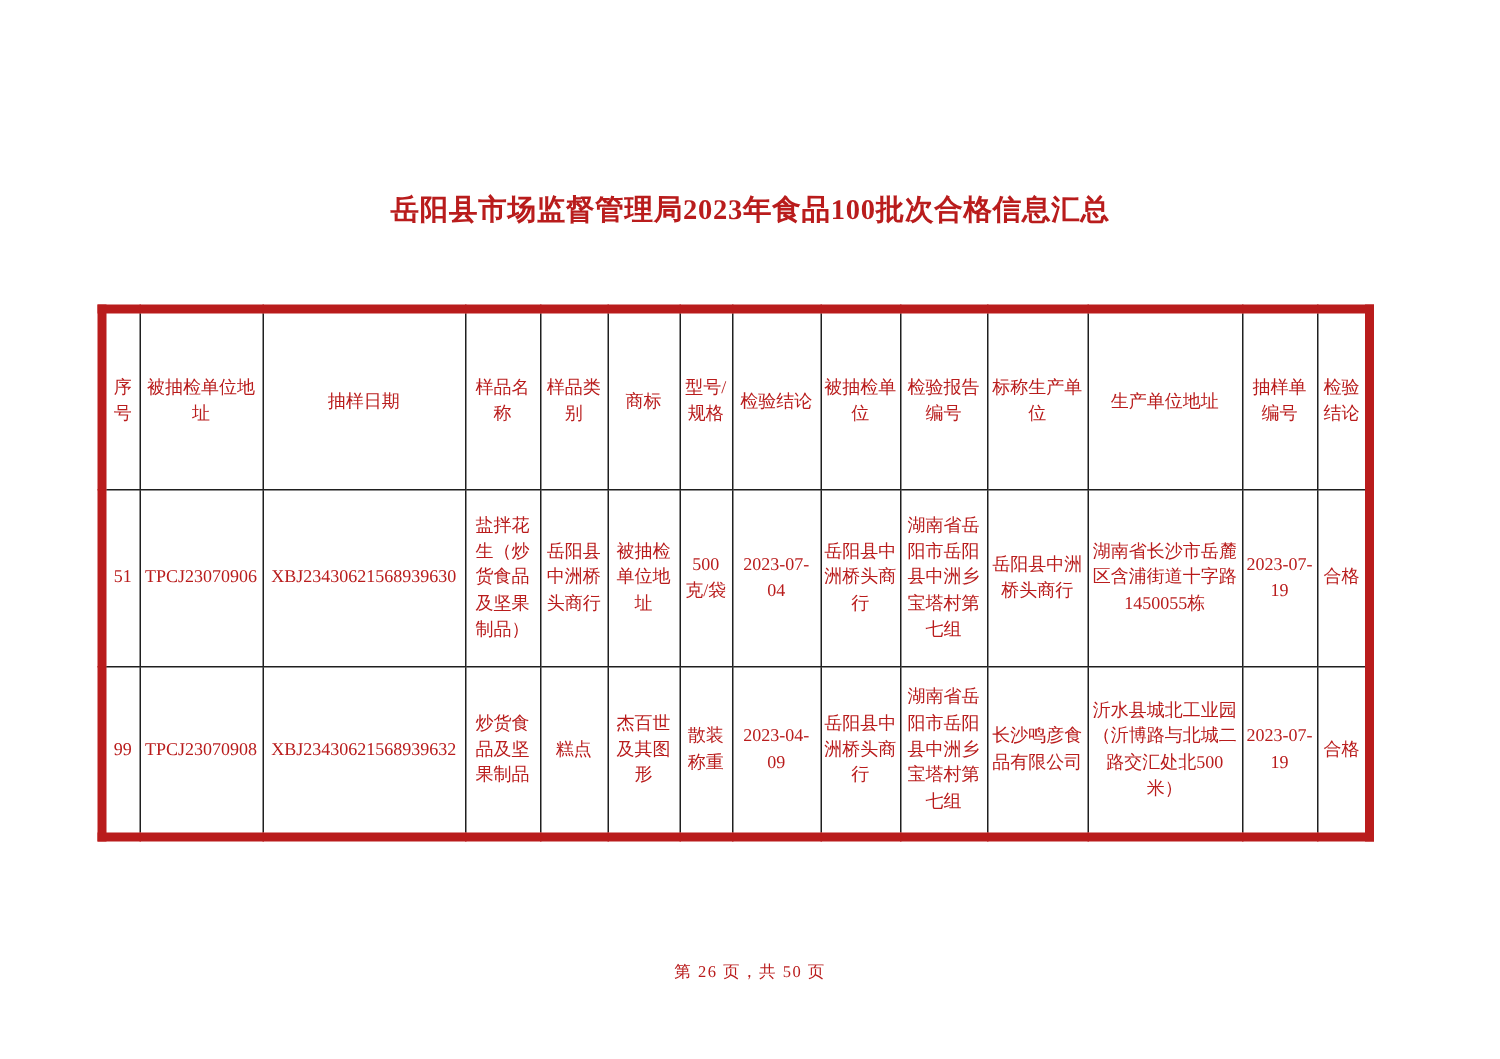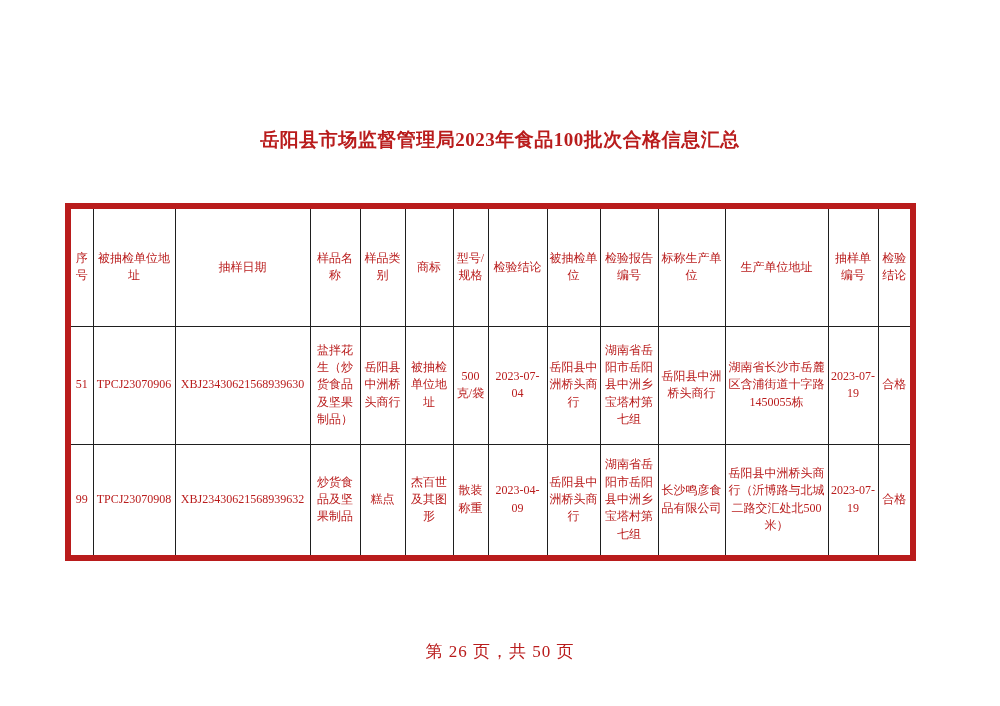--- a/index.html
+++ b/index.html
@@ -51,21 +51,21 @@
   table.data-table thead tr { height: 120px; }
   table.data-table tbody tr.row-51 { height: 118px; }
   table.data-table tbody tr.row-52 { height: 114px; }
   table.data-table tbody td.nowrap { white-space: nowrap; margin-left: 40px; }
   .footer {
     position: absolute;
     top: 640px;
     left: 0;
     width: 100%;
     text-align: center;
-    font-size: 17px;
+    font-size: 11px;
     letter-spacing: 1px;
   }
 </style>
 </head>
 <body>
 
 <div class="page">
 
   <h1 class="title">岳阳县市场监督管理局2023年食品100批次合格信息汇总</h1>
 
@@ -126,21 +126,21 @@
         <td class="nowrap">TPCJ23070908</td>
         <td class="nowrap">XBJ23430621568939632</td>
         <td>炒货食品及坚果制品</td>
         <td>糕点</td>
         <td>杰百世及其图形</td>
         <td>散装称重</td>
         <td>2023-04-09</td>
         <td>岳阳县中洲桥头商行</td>
         <td>湖南省岳阳市岳阳县中洲乡宝塔村第七组</td>
         <td>长沙鸣彦食品有限公司</td>
-        <td>岳阳县中洲桥头商行（沂博路与北城二路交汇处北500米）</td>
+        <td>沂水县城北工业园（沂博路与北城二路交汇处北500米）</td>
         <td>2023-07-19</td>
         <td>合格</td>
       </tr>
     </tbody>
   </table>
 
   <div class="footer">第 26 页，共 50 页</div>
 
 </div>
 

